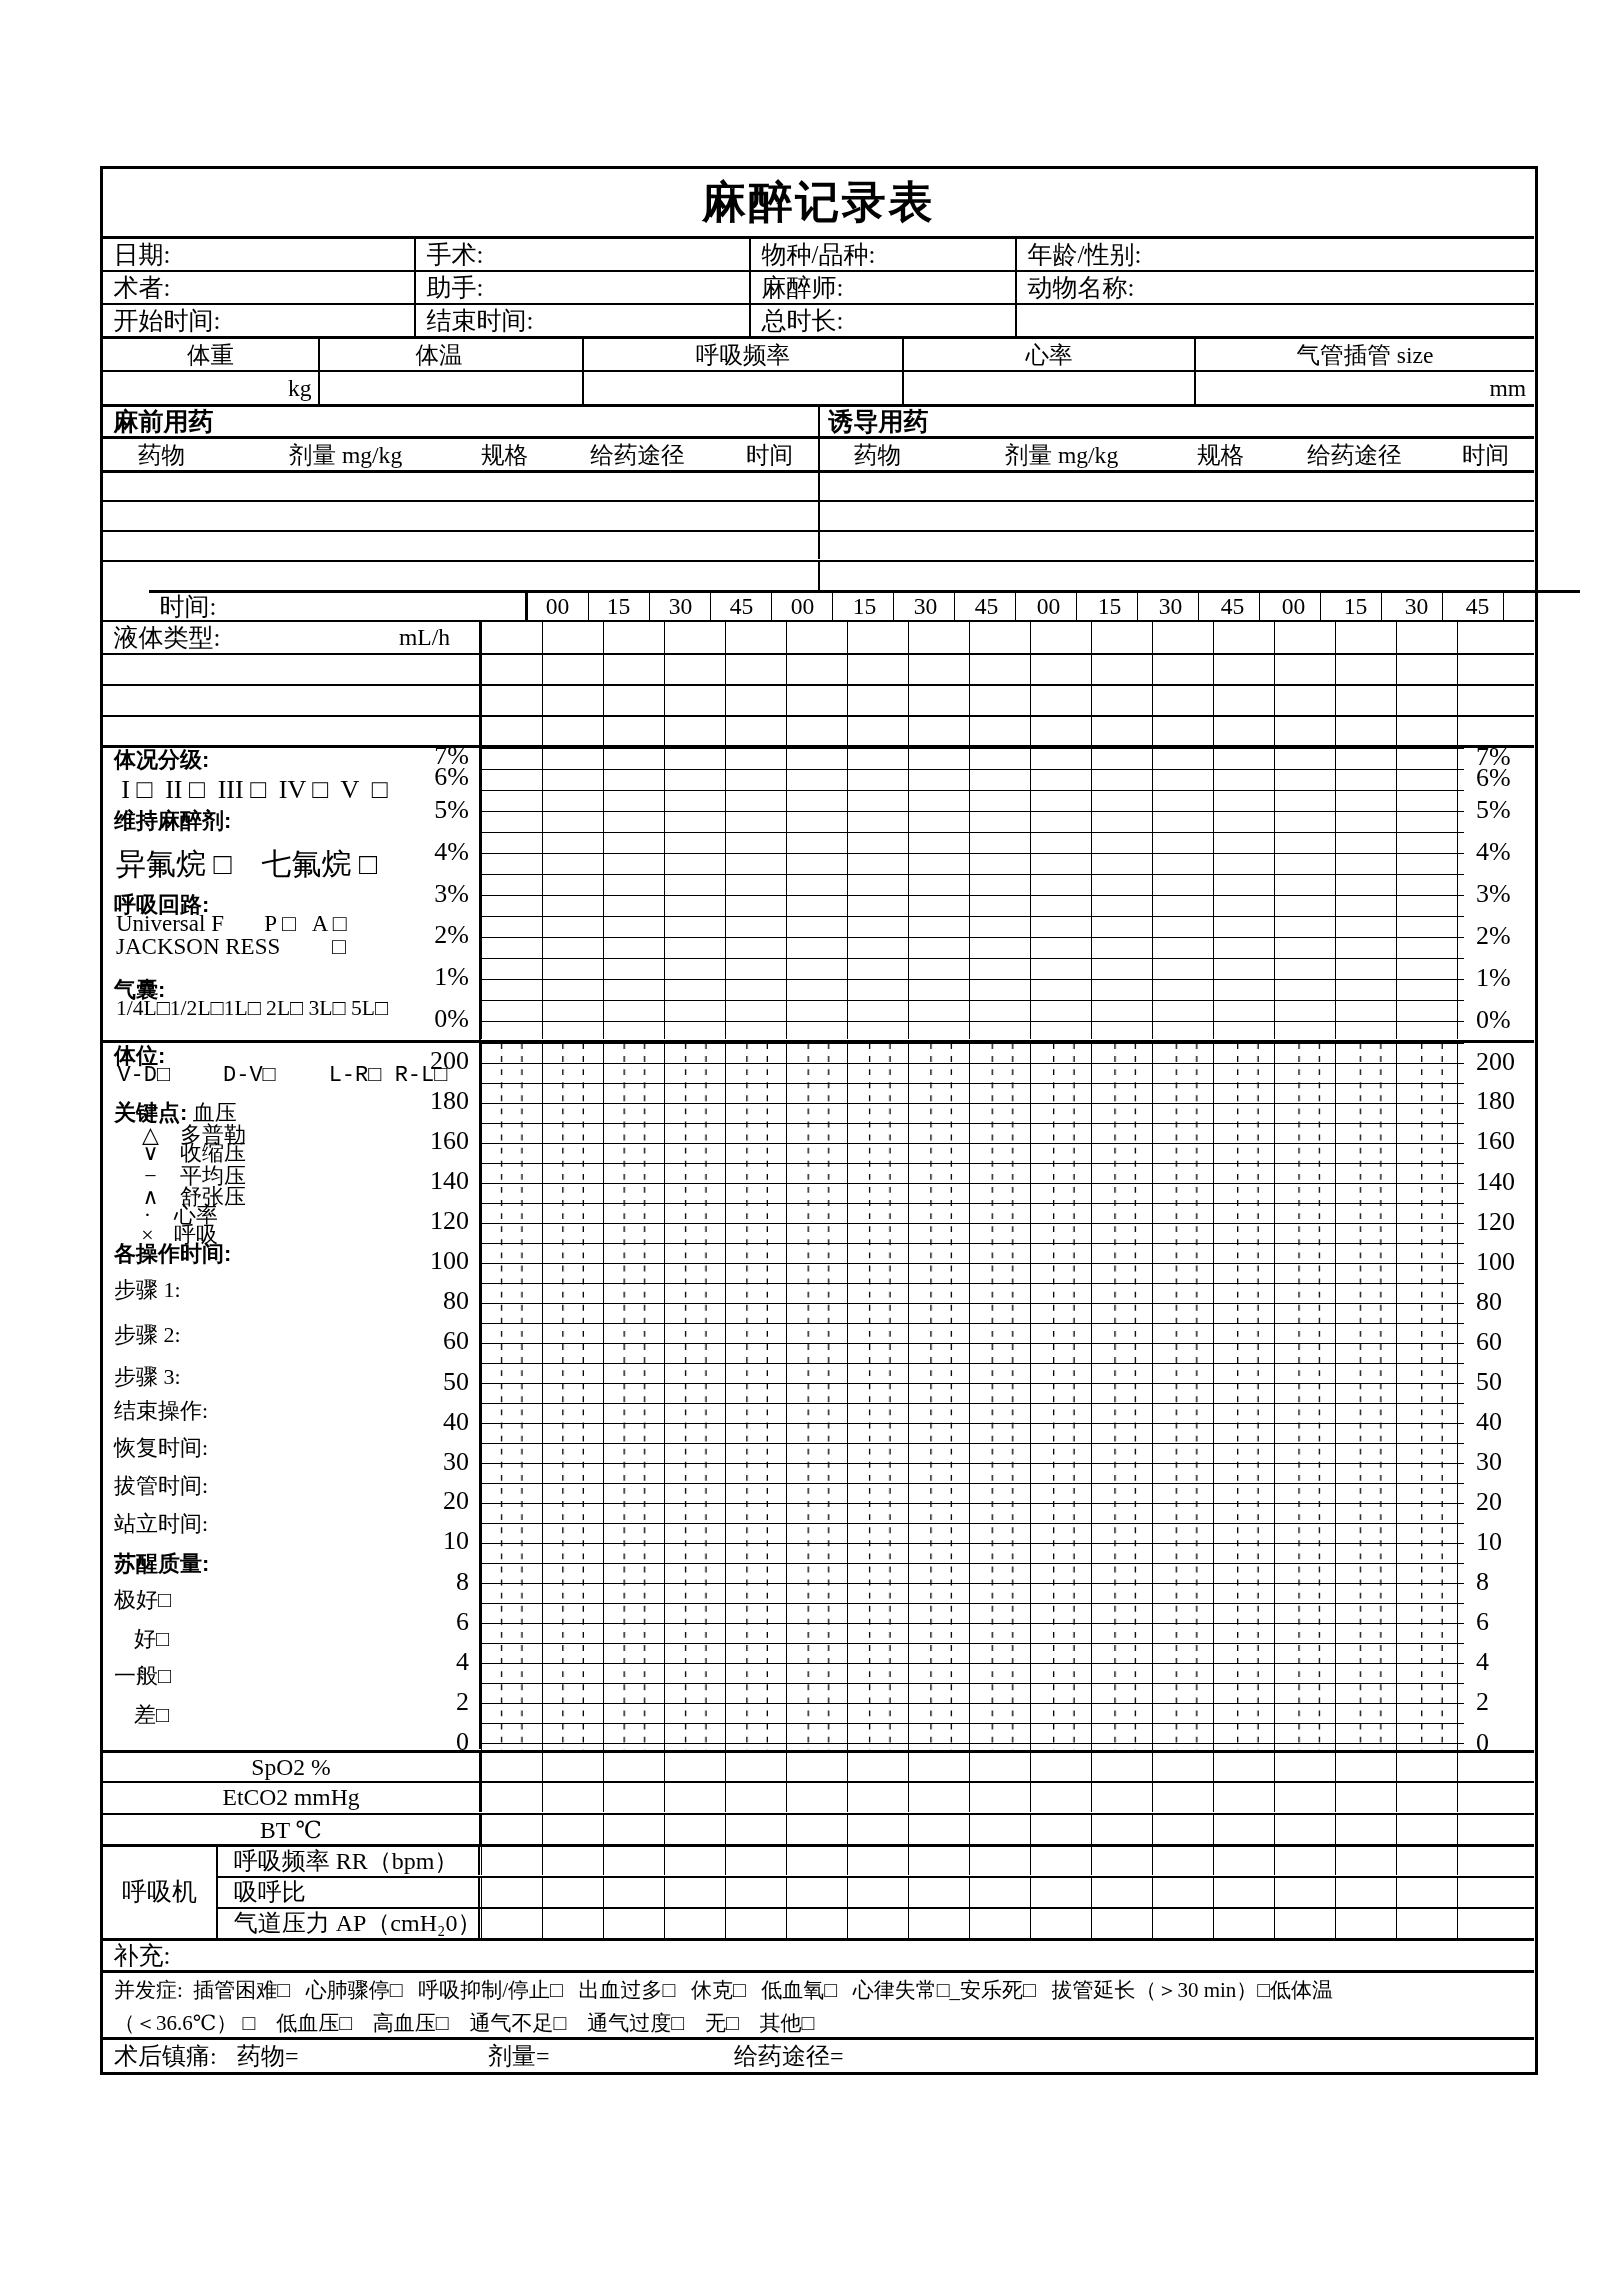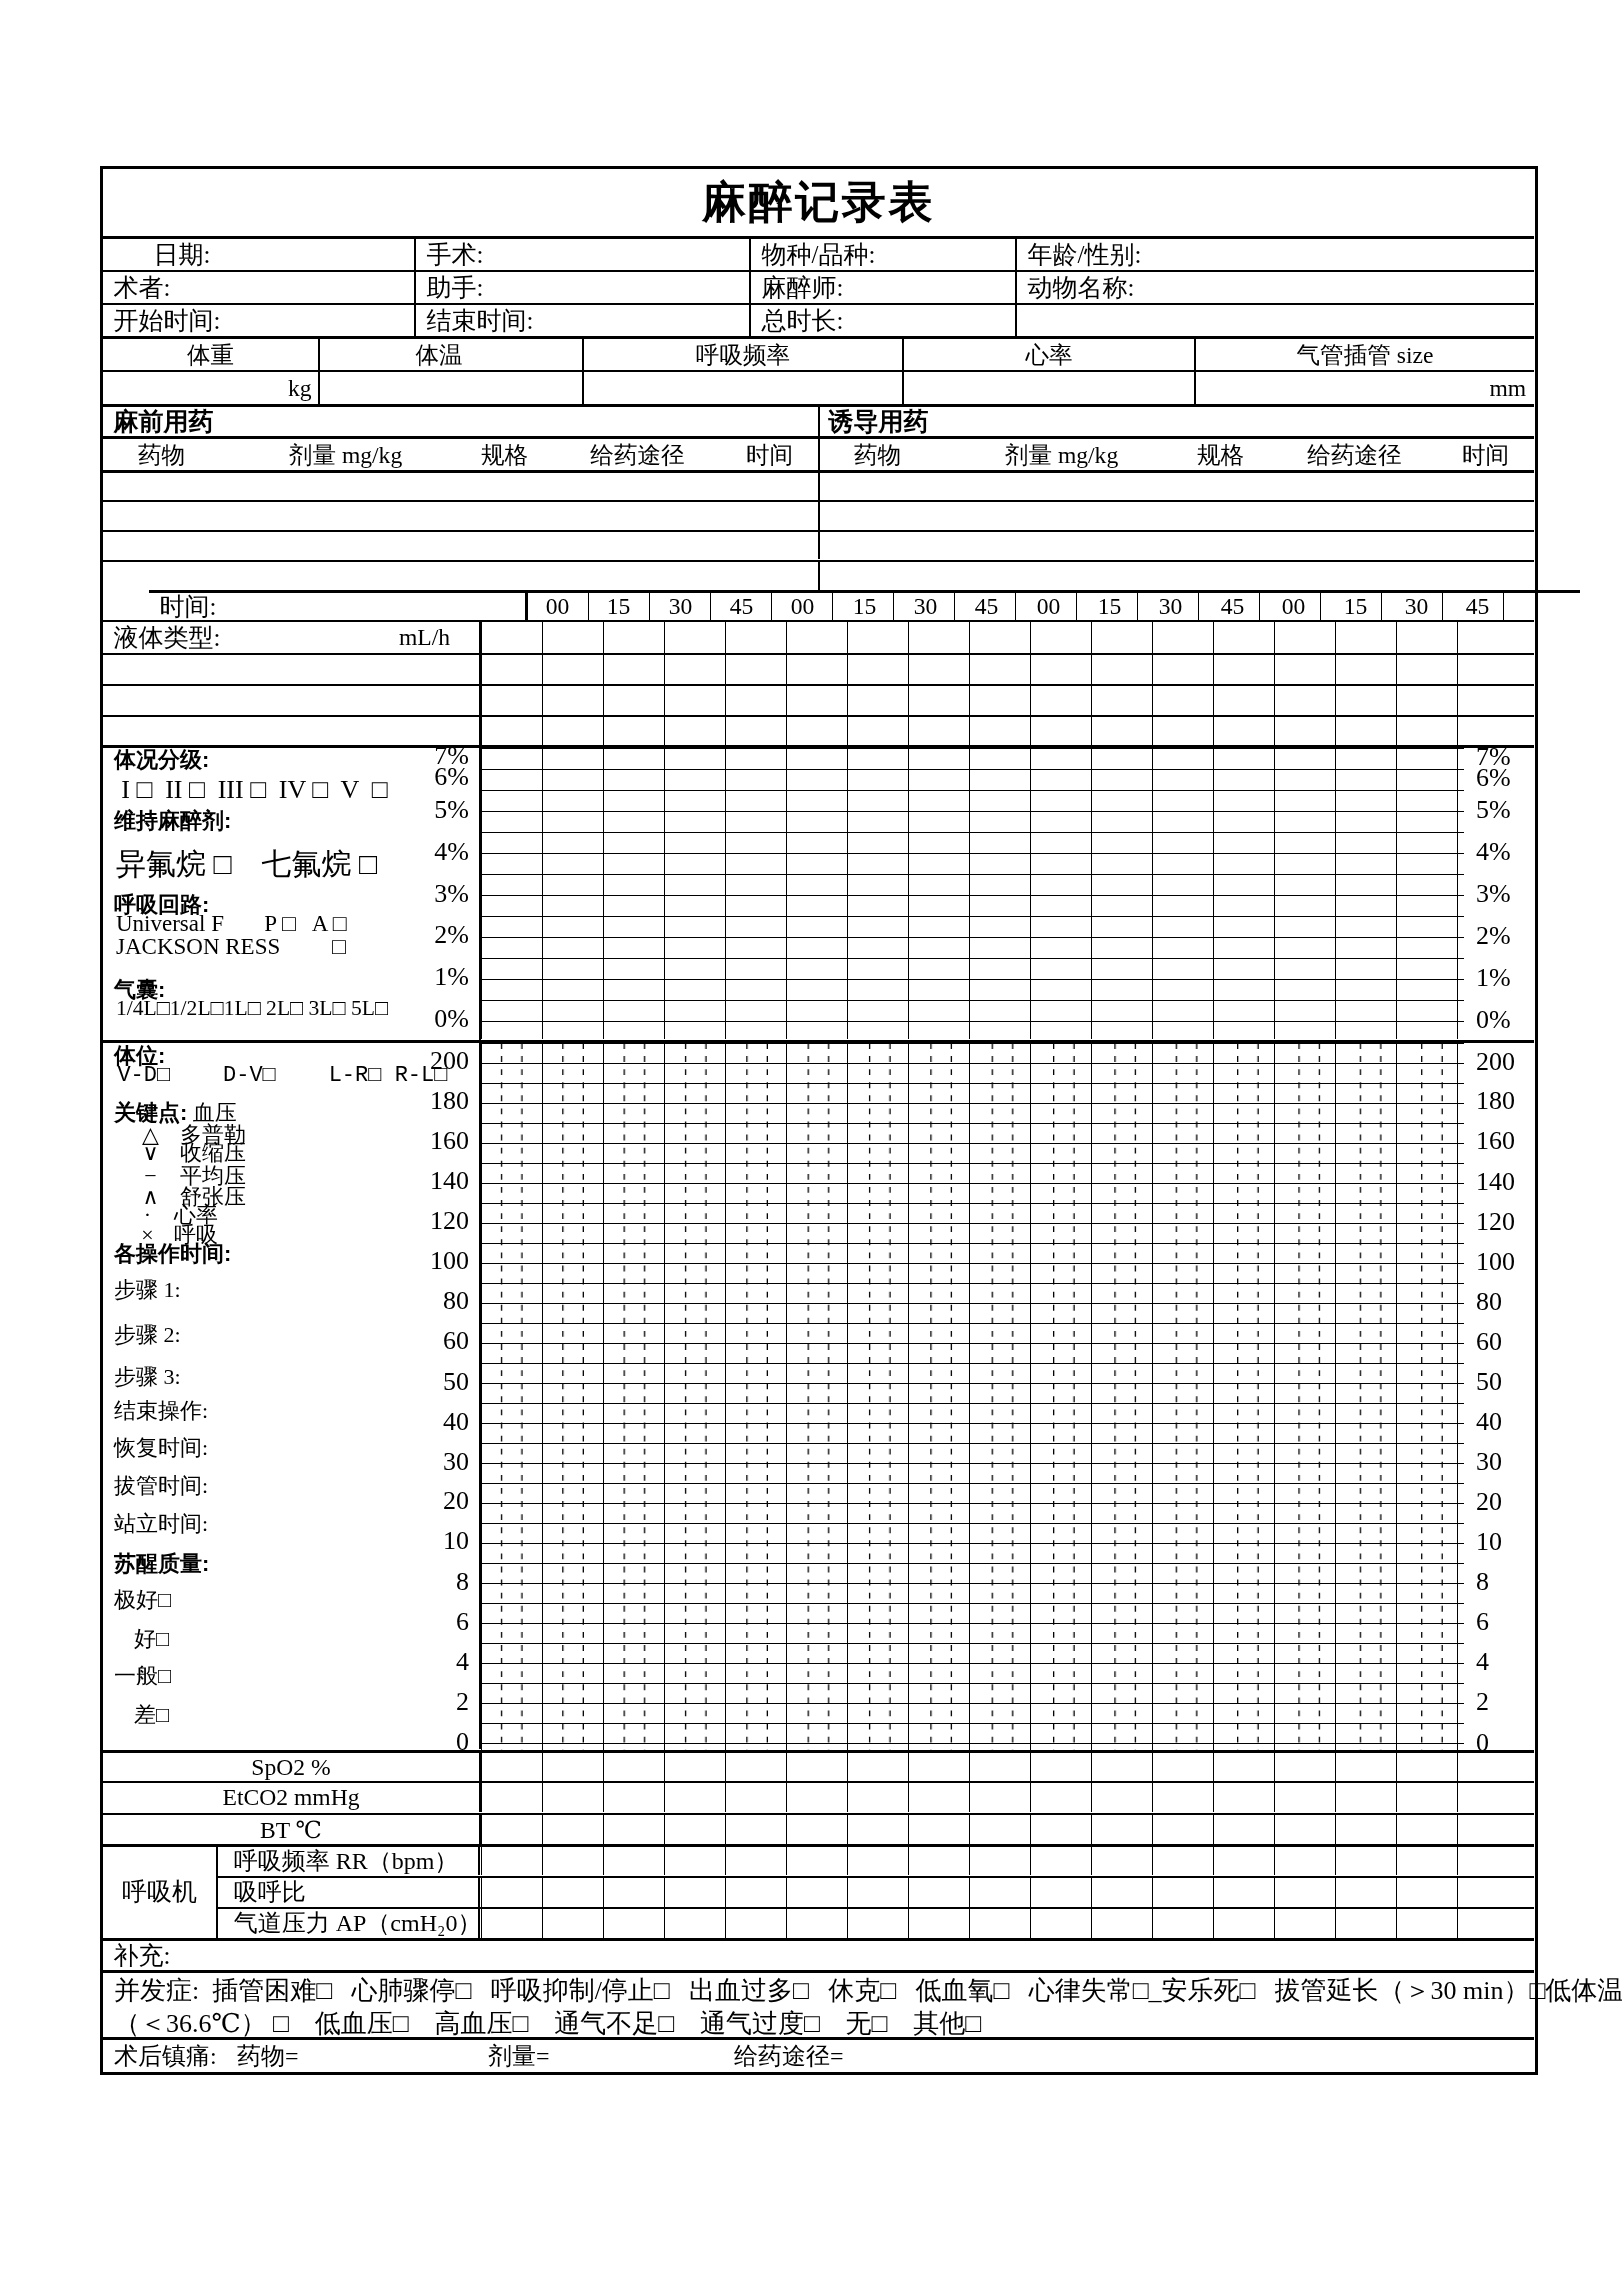--- a/index.html
+++ b/index.html
@@ -38,35 +38,35 @@
          box-sizing:border-box;font-size:22px;z-index:3;}
   .p-item{position:absolute;left:11px;line-height:33px;white-space:pre;}
   .sL{position:absolute;left:0;width:366px;text-align:right;font-size:26px;line-height:33px;}
   .sR{position:absolute;left:1373px;width:72px;text-align:left;font-size:26px;line-height:33px;z-index:3;}
   .ventlab{position:absolute;left:0;top:1675px;width:115px;height:94px;border-right:2px solid #000;
            box-sizing:border-box;display:flex;align-items:center;justify-content:center;
            font-size:25px;z-index:3;}
   .vline{position:absolute;left:115px;right:0;top:0;height:2px;background:#000;}
   .subcell{position:absolute;left:115px;top:0;bottom:0;width:262px;border-right:2px solid #000;
            box-sizing:border-box;display:flex;align-items:center;padding-left:15.7px;font-size:24px;white-space:pre;}
-  .comp-line{padding-left:11px;font-size:26px;line-height:33px;white-space:pre;}
+  .comp-line{padding-left:11px;font-size:21px;line-height:33px;white-space:pre;}
   .anal-item{position:absolute;top:0;bottom:0;display:flex;align-items:center;font-size:24px;white-space:pre;}
   .dashsvg{position:absolute;left:0;top:0;}
 </style>
 </head>
 <body>
 
 <div class="form">
 
   <div class="band" style="top:0;height:67px;">
     <div class="title-text">麻醉记录表</div>
   </div>
 
   <div class="band bt5" style="top:67px;height:34px;">
-    <div class="cell first" style="left:0;width:311px;padding-left:40px;">
+    <div class="cell first" style="left:0;width:311px;">
         <span class="lab">日期:</span>
       </div>
     <div class="cell" style="left:311px;width:335px;">
         <span class="lab">手术:</span>
       </div>
     <div class="cell" style="left:646px;width:266px;">
         <span class="lab">物种/品种:</span>
       </div>
     <div class="cell" style="left:912px;width:520px;">
         <span class="lab">年龄/性别:</span>

